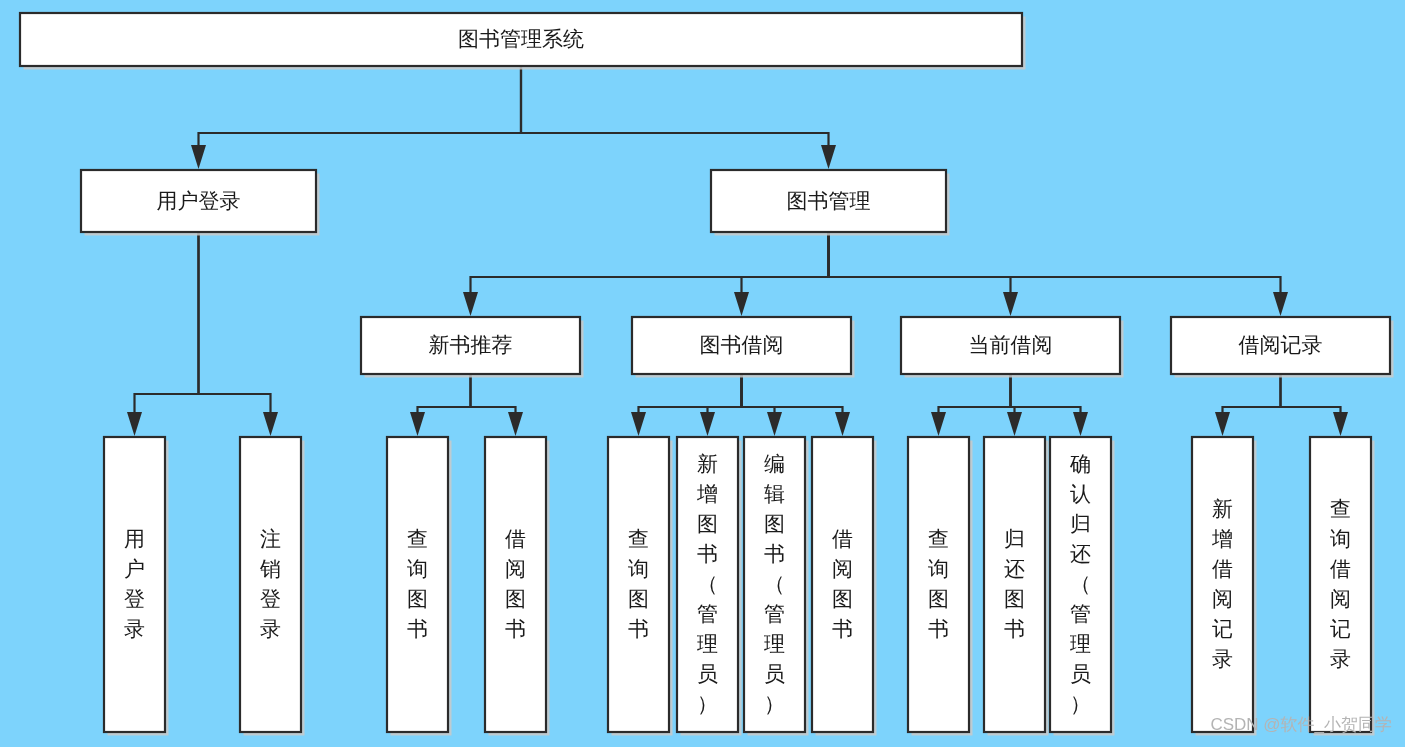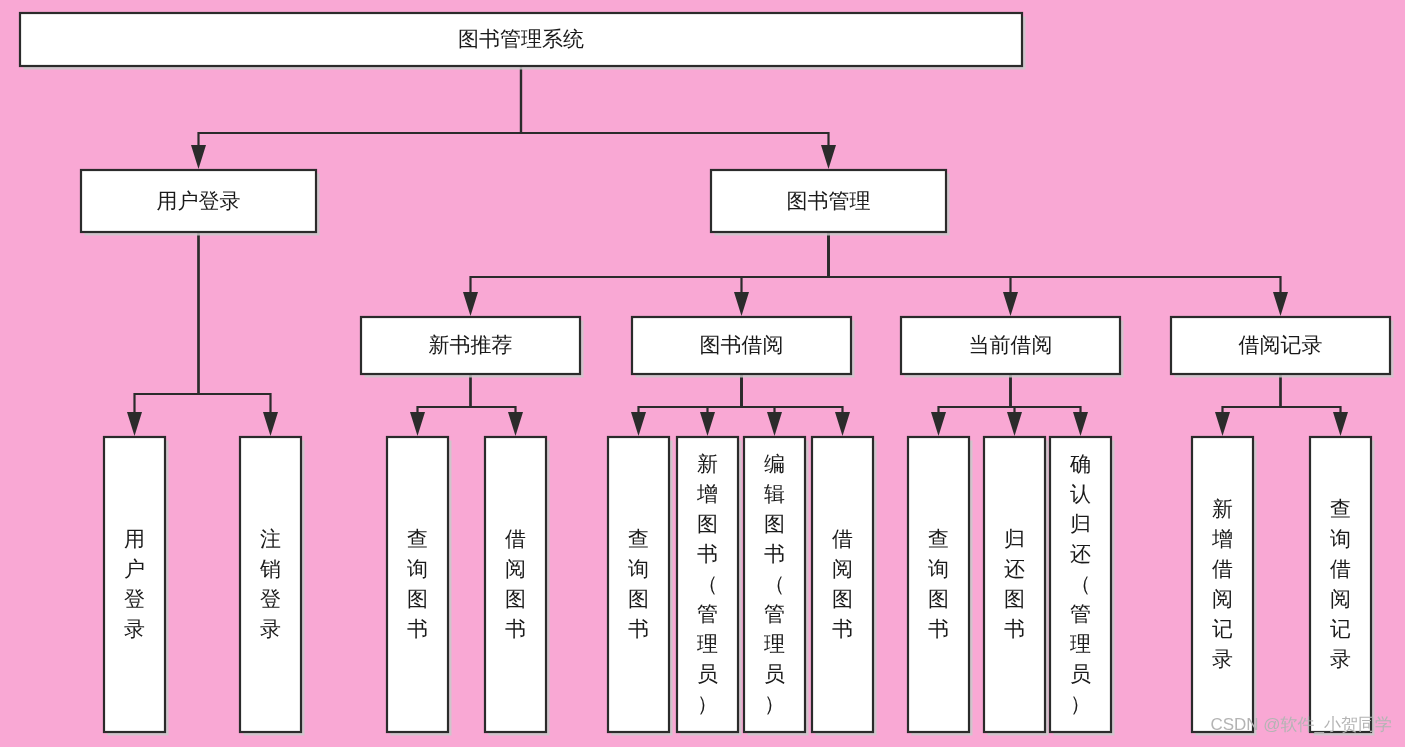--- a/index.html
+++ b/index.html
@@ -11,21 +11,21 @@
   body {
     width: 1405px;
     height: 747px;
     overflow: hidden;
     font-family: "Liberation Sans", "DejaVu Sans", sans-serif;
   }
   #diagram-root {
     position: relative;
     width: 1405px;
     height: 747px;
-    background: #f9a8d4;
+    background: #7dd3fc;
   }
   svg.diagram-canvas {
     position: absolute;
     top: 0;
     left: 0;
     width: 1405px;
     height: 747px;
     display: block;
   }
   .node-rect {

